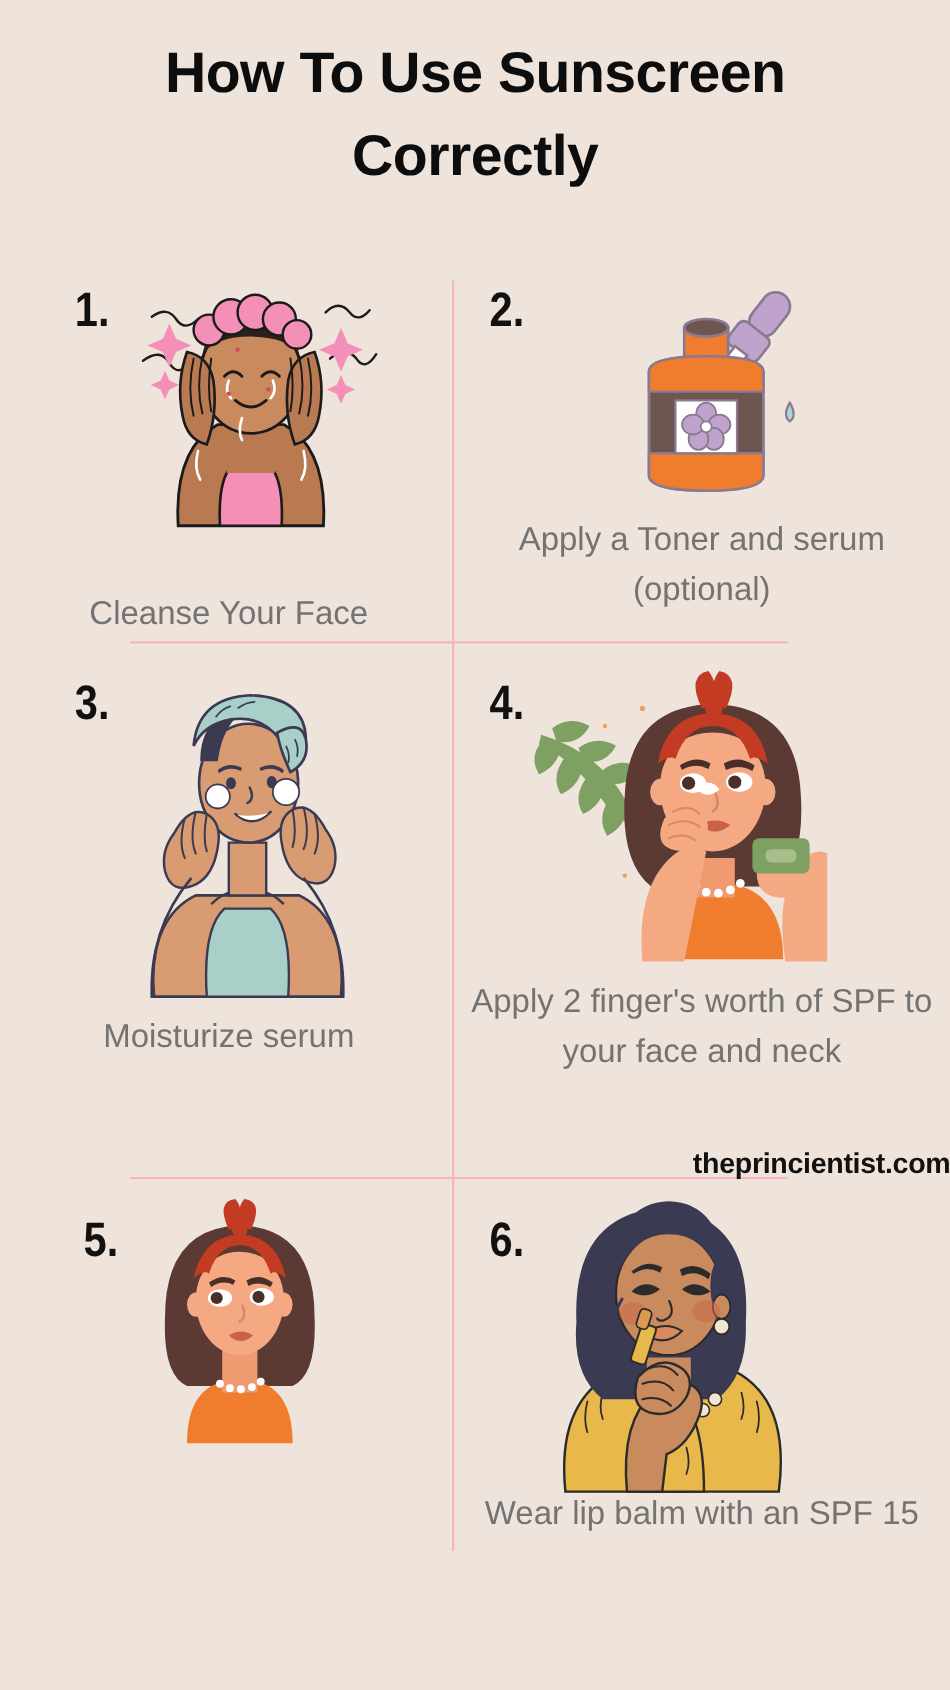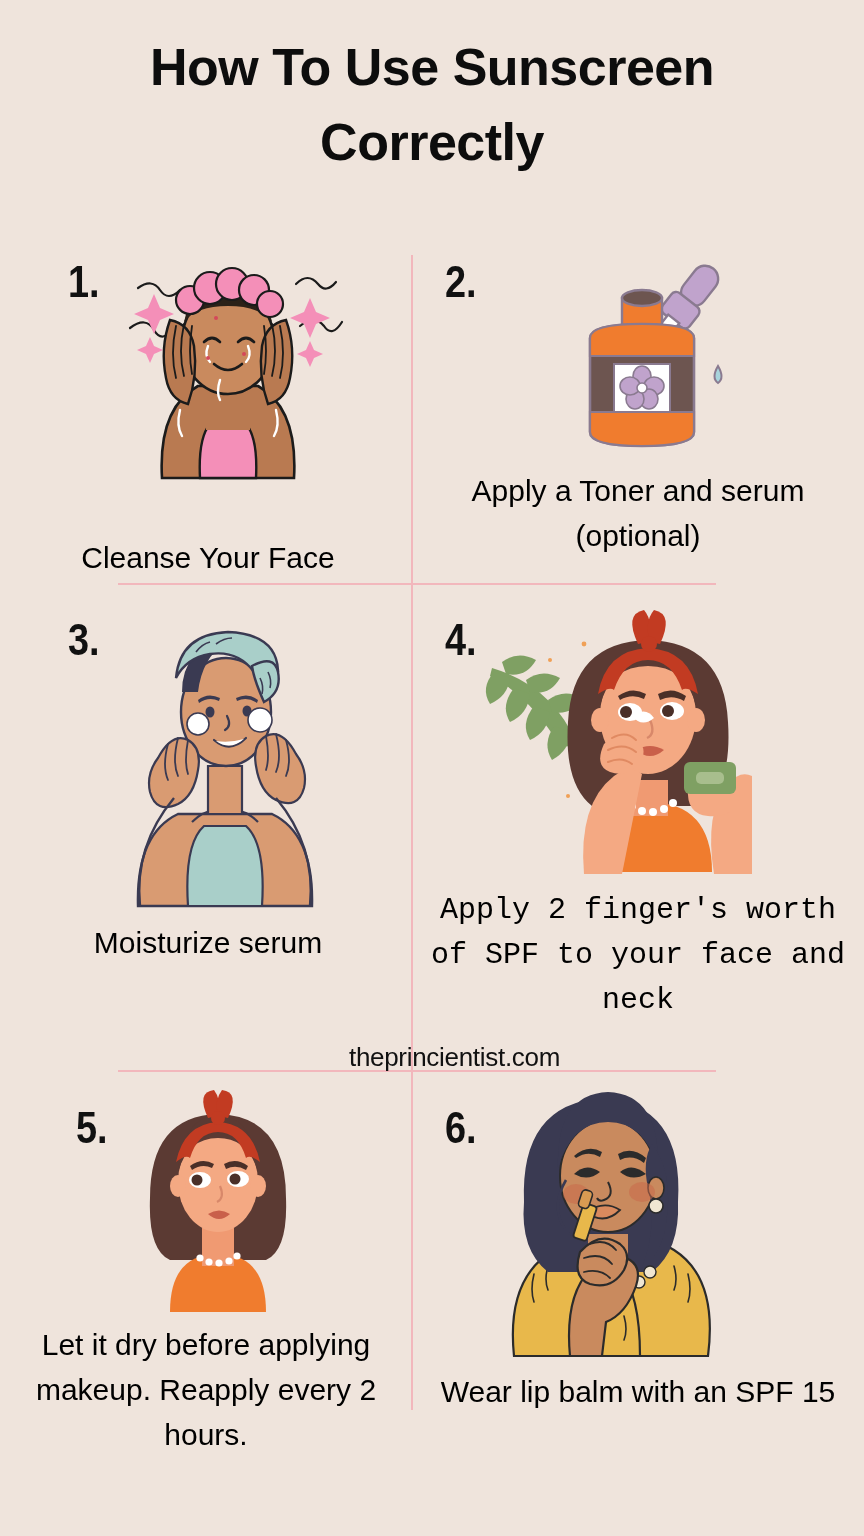--- a/index.html
+++ b/index.html
@@ -37,22 +37,22 @@
     position:absolute;
     left:411px; width:2px;
     background:#F2B7BC;
   }
   .divider-v.v1 { top:255px; height:1155px; }
 
   
   .watermark {
     position:absolute;
     top:1042px; left:0; width:864px;
-    text-align:center;
-    font-weight:normal;
+    text-align:right;
+    font-weight:bold;
     font-size:26px;
     letter-spacing:-0.3px;
     color:#111;
     padding-left:45px;
   }
 
   
   .panel { position:absolute; }
   .panel .num {
     position:absolute;
@@ -61,21 +61,21 @@
     line-height:1;
     color:#111;
     transform:scaleX(0.86);
     transform-origin:left top;
   }
   .panel .caption {
     position:absolute;
     text-align:center;
     font-size:30px;
     line-height:1.5;
-    color:#000000;
+    color:#737373;
   }
   .art { position:absolute; }
 
   
   #panel-1 { left:0;   top:240px;  width:412px; height:343px; }
   #panel-2 { left:412px; top:240px; width:452px; height:343px; }
   #panel-3 { left:0;   top:590px;  width:412px; height:480px; }
   #panel-4 { left:412px; top:590px; width:452px; height:480px; }
   #panel-5 { left:0;   top:1080px; width:412px; height:456px; }
   #panel-6 { left:412px; top:1080px; width:452px; height:456px; }
@@ -83,23 +83,23 @@
   #panel-1 .num { left:68px; top:20px; }
   #panel-2 .num { left:33px; top:20px; }
   #panel-3 .num { left:68px; top:28px; }
   #panel-4 .num { left:33px; top:28px; }
   #panel-5 .num { left:76px; top:26px; }
   #panel-6 .num { left:33px; top:26px; }
 
   #panel-1 .caption { left:18px; top:295px; width:380px; }
   #panel-2 .caption { left:26px; top:228px; width:400px; }
   #panel-3 .caption { left:18px; top:330px; width:380px; }
-  #panel-4 .caption { left:16px; top:298px; width:420px;font-family:Liberation Mono, monospace; }
+  #panel-4 .caption { left:16px; top:298px; width:420px; }
   #panel-5 .caption { left:26px; top:242px; width:360px; }
-  #panel-6 .caption { left:26px; top:289px; width:400px; }
+  #panel-6 .caption { left:26px; top:273px; width:400px; }
 
   #art-1 { left:108px; top:10px;  width:240px; height:230px; }
   #art-2 { left:148px; top:6px;   width:180px; height:205px; }
   #art-3 { left:110px; top:18px;  width:230px; height:300px; }
   #art-4 { left:60px;  top:20px;  width:280px; height:270px; }
   #art-5 { left:128px; top:10px;  width:180px; height:225px; }
   #art-6 { left:50px;  top:4px;   width:290px; height:275px; }
 
   svg { display:block; width:100%; height:100%; overflow:visible; }
 </style>
@@ -413,21 +413,20 @@
 
         <g fill="#ffffff">
           <circle cx="72" cy="168" r="3.6"></circle>
             <circle cx="81" cy="172" r="3.6"></circle>
           <circle cx="91" cy="173" r="3.6"></circle>
             <circle cx="101" cy="171" r="3.6"></circle>
           <circle cx="109" cy="166" r="3.6"></circle>
         </g>
       </svg>
     </div>
-    <div class="caption">Let it dry before applying makeup. Reapply every 2 hours.</div>
   </div>
 
   <div class="panel" id="panel-6">
     <div class="num">6.</div>
     <div class="art" id="art-6">
       <svg viewBox="0 0 290 275">
 
         <path d="M52 272 q-8 -78 40 -106 q30 -18 62 -10 l10 116 z" fill="#E8B84B" stroke="#2b2b2b" stroke-width="2.2"></path>
         <path d="M246 272 q10 -78 -34 -106 q-28 -18 -58 -10 l-8 116 z" fill="#E8B84B" stroke="#2b2b2b" stroke-width="2.2"></path>
         <path d="M122 272 q-6 -74 24 -96 q32 18 32 96 z" fill="#E8B84B" stroke="#2b2b2b" stroke-width="2.2"></path>

